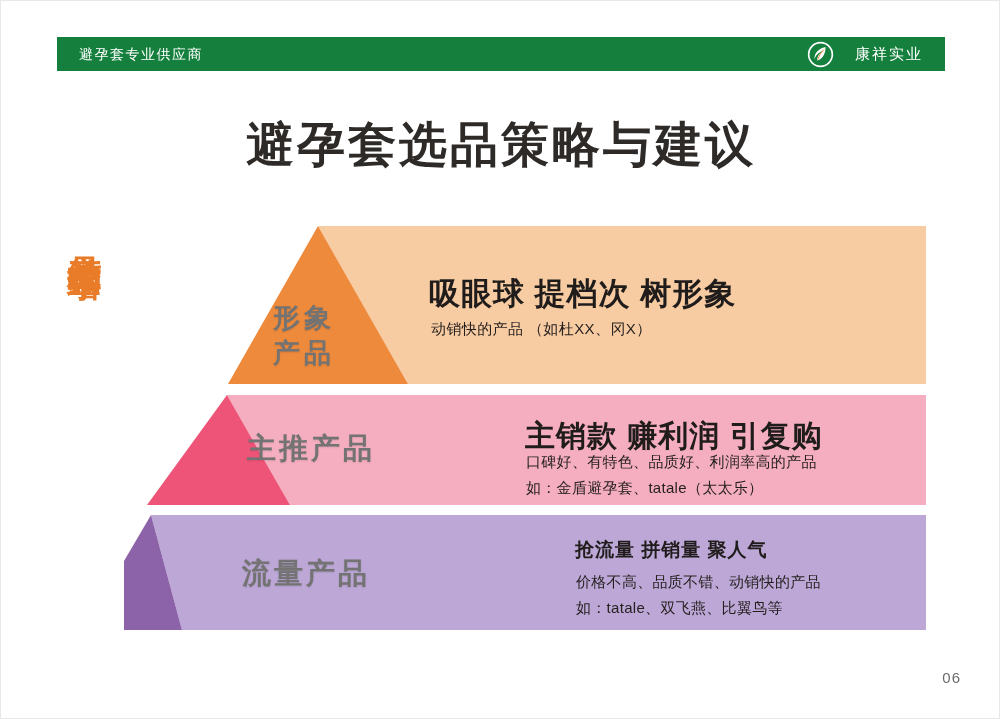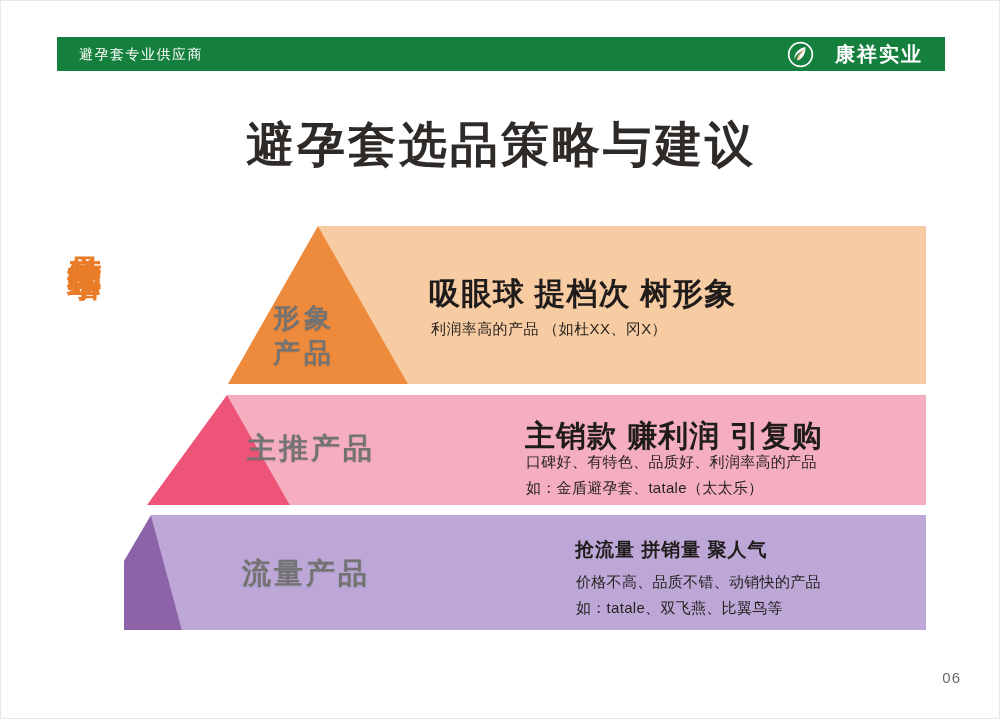--- a/index.html
+++ b/index.html
@@ -48,22 +48,22 @@
     display: flex;
     align-items: center;
     gap: 9px;
   }
   #brand-mark {
     width: 27px;
     height: 27px;
     display: block;
   }
   #brand-name {
-    font-size: 20px;
-    font-weight: bold;
+    font-size: 15px;
+    font-weight: normal;
     letter-spacing: 2px;
     color: #ffffff;
     white-space: nowrap;
     margin-left: 12px;
   }
 
   
   #page-title {
     position: absolute;
     left: 0;
@@ -226,21 +226,21 @@
 
     <polygon points="150,514 925,514 925,629 181,629" fill="#BCA7D6"></polygon>
     <polygon points="150,514 181,629 123,629 123,560" fill="#8C63A8"></polygon>
   </svg>
 
   <div id="tier1-label" class="tier-left-label">
     <div>形象</div>
     <div>产品</div>
   </div>
   <div id="tier1-head" class="tier-head">吸眼球 提档次 树形象</div>
-  <div id="tier1-sub1" class="tier-sub">利润率高的产品 （如杜XX、冈X）</div>
+  <div id="tier1-sub1" class="tier-sub">动销快的产品 （如杜XX、冈X）</div>
 
   <div id="tier2-label" class="tier-left-label">主推产品</div>
   <div id="tier2-head" class="tier-head">主销款 赚利润 引复购</div>
   <div id="tier2-sub2" class="tier-sub">如：金盾避孕套、tatale（太太乐）</div>
   <div id="tier2-sub1" class="tier-sub">口碑好、有特色、品质好、利润率高的产品</div>
 
   <div id="tier3-label" class="tier-left-label">流量产品</div>
   <div id="tier3-head" class="tier-head">抢流量 拼销量 聚人气</div>
   <div id="tier3-sub2" class="tier-sub">如：tatale、双飞燕、比翼鸟等</div>
   <div id="tier3-sub1" class="tier-sub">价格不高、品质不错、动销快的产品</div>

